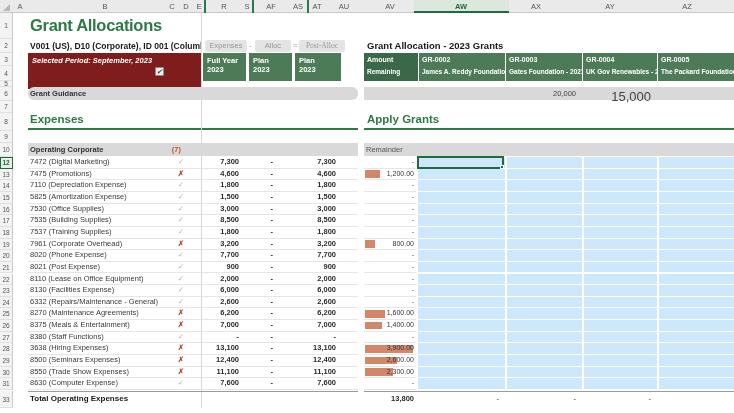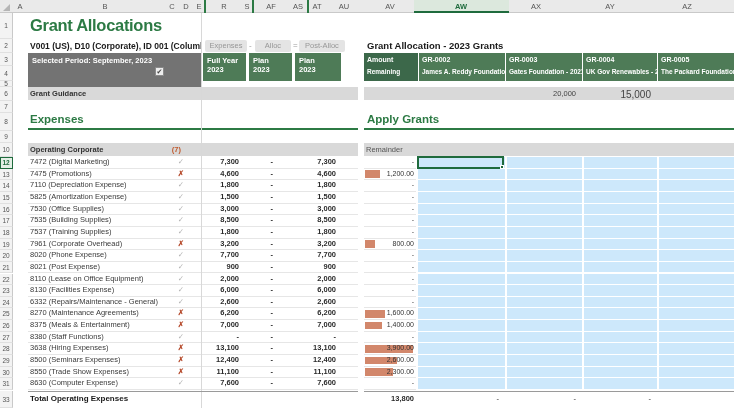--- a/index.html
+++ b/index.html
@@ -16,21 +16,21 @@
   .hdr-tick { position:absolute; top:0; width:2px; height:13px; background:#2c7a44; }
   .corner-tri { position:absolute; left:3px; top:4px; width:0; height:0; border-left:7px solid transparent; border-bottom:7px solid #b5b5b5; }
   
   .gutter-num { position:absolute; left:0; width:13px; text-align:center; font-size:6.5px; color:#555; background:#f3f3f3; border-right:1px solid #c9c9c9; border-bottom:1px solid #e0e0e0; }
   .gutter-sel { outline:1.5px solid #1f6b3d; outline-offset:-1.5px; background:#e4efe6; color:#1f6b3d; font-weight:bold; }
   
   .title { left:30px; top:16px; font-size:16.5px; font-weight:bold; color:#2c7a44; letter-spacing:-0.3px; }
   .subtitle { left:30px; top:41px; width:172px; font-size:8.5px; font-weight:bold; color:#1a1a1a; white-space:nowrap; overflow:hidden; }
   .btn { position:absolute; top:40px; height:12px; background:#e4e4e4; border-radius:2px; color:#979797; font-size:7.5px; text-align:center; line-height:12px; }
   .op { position:absolute; top:40px; height:12px; color:#9a9a9a; font-size:8px; line-height:12px; }
-  .banner { left:28px; top:53px; width:173px; height:36px; background:#737373; }
+  .banner { left:28px; top:53px; width:173px; height:36px; background:#7f1d1d;font-style:italic; }
   .banner-text { position:absolute; left:4px; top:3px; font-size:7.5px; font-weight:bold; color:#fff; white-space:nowrap; }
   .chk { position:absolute; left:127px; top:14px; width:9px; height:9px; background:#ededed; border:1px solid #8b8b8b; border-radius:1px; font-size:7px; line-height:8px; text-align:center; color:#444; }
   .plan-cell { position:absolute; top:53px; height:28px; background:#4e7b57; color:#fff; font-weight:bold; font-size:7.5px; padding:3px 0 0 4px; line-height:9px; white-space:nowrap; overflow:hidden; }
   .gray-band { position:absolute; height:13px; background:#d9d9d9; }
   .band-label { position:absolute; left:2px; top:2px; font-size:7.5px; font-weight:bold; color:#333; }
   .count { color:#c05a2e; font-weight:bold; font-size:7.5px; }
   .section-h { position:absolute; font-size:11.5px; font-weight:bold; color:#2c7a44; }
   .underline { position:absolute; height:2px; background:#2c7a44; }
   .grant-sec-title { left:367px; top:40px; font-size:9.5px; font-weight:bold; color:#1a1a1a; }
   .gr-hdr { position:absolute; top:53px; height:28px; background:#4e7b57; color:#fff; overflow:hidden; border-left:1px solid #fff; }
@@ -107,21 +107,21 @@
       <div class="gutter-num" style="top: 391px; height: 17px; line-height: 17px;">33</div>
     </div>
 
   <div class="abs title">Grant Allocations</div>
   <div class="abs subtitle">V001 (US), D10 (Corporate), ID 001 (Columbia</div>
 
   <div class="btn" style="left:205px;width:42px;">Expenses</div>
   <div class="op" style="left:249px;">-</div>
   <div class="btn" style="left:255px;width:36px;">Alloc</div>
   <div class="op" style="left:293px;">=</div>
-  <div class="btn" style="left:299px;width:46px;">Post-Alloc</div>
+  <div class="btn" style="left:299px;width:46px;font-family:Liberation Serif, serif;">Post-Alloc</div>
 
   <div class="abs banner">
     <span class="banner-text">Selected Period: September, 2023</span>
     <span class="chk">✔</span>
   </div>
 
   <div class="plan-cell" style="left:203px;width:43px;">
     <span>Full Year</span><br><span>2023</span>
   </div>
   <div class="plan-cell" style="left:249px;width:43px;">
@@ -148,21 +148,21 @@
       <div class="gr-hdr" style="left: 582px; width: 75px;">
         <span class="gr-code">GR-0004</span>
         <span class="gr-name">UK Gov Renewables - 2021</span>
       </div>
       <div class="gr-hdr" style="left: 657px; width: 77px;">
         <span class="gr-code">GR-0005</span>
         <span class="gr-name">The Packard Foundation</span>
       </div>
     </div>
 
-  <div class="gray-band" style="left:28px;top:87px;width:330px;">
+  <div class="gray-band" style="left:28px;top:87px;width:330px;border-radius:6px;">
     <span class="band-label">Grant Guidance</span>
   </div>
   <div class="gray-band" style="left:364px;top:87px;width:370px;"></div>
 
   <div class="section-h" style="left:30px;top:113px;">Expenses</div>
   <div class="underline" style="left:28px;top:128px;width:330px;"></div>
   <div class="section-h" style="left:367px;top:113px;">Apply Grants</div>
   <div class="underline" style="left:364px;top:128px;width:370px;"></div>
 
   <div class="gray-band" style="left:28px;top:143px;width:330px;">
@@ -492,14 +492,14 @@
   <div id="grantTotals">
       <div style="position: absolute; left: 459px; top: 394px; width: 40px; text-align: right; font-size: 7.5px; color: rgb(51, 51, 51);">-</div>
       <div style="position: absolute; left: 536px; top: 394px; width: 40px; text-align: right; font-size: 7.5px; color: rgb(51, 51, 51);">-</div>
       <div style="position: absolute; left: 611px; top: 394px; width: 40px; text-align: right; font-size: 7.5px; color: rgb(51, 51, 51);">-</div>
     </div>
 
   <div class="sel-cell" style="left:417px;top:156px;width:87px;height:12.5px;"></div>
   <div class="sel-handle" style="left:500px;top:165px;"></div>
 
 <div style="position: absolute; left: 532px; top: 89px; width: 44px; text-align: right; font-size: 7.5px; color: rgb(68, 68, 68);">20,000</div>
-    <div style="position: absolute; left: 607px; top: 89px; width: 44px; text-align: right; font-size: 10px; color: rgb(68, 68, 68);">15,000</div>
+    <div style="position: absolute; left: 607px; top: 89px; width: 44px; text-align: right; font-size: 13px; color: rgb(68, 68, 68);">15,000</div>
   </div>
 
 </body></html>

